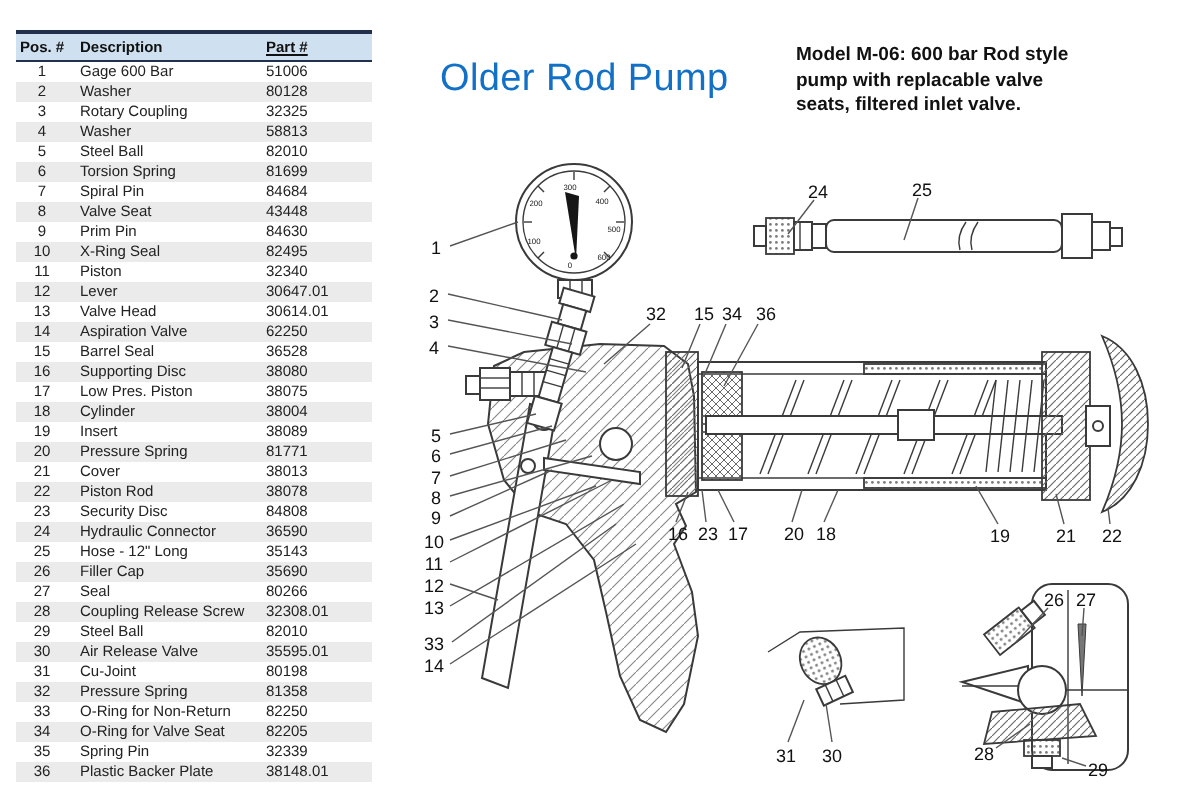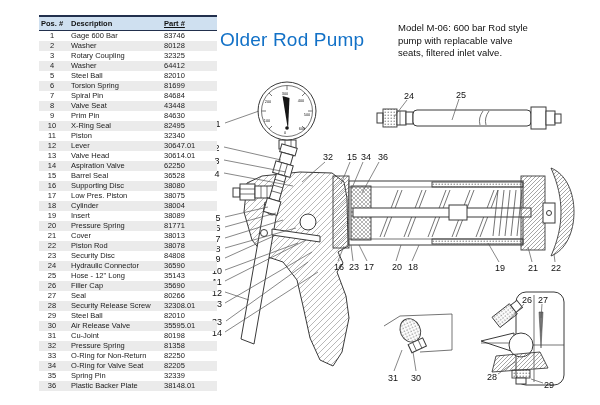--- a/index.html
+++ b/index.html
@@ -1,21 +1,21 @@
 <!DOCTYPE html>
 <html><head>
 <meta charset="utf-8">
 <style>
   html,body{margin:0;padding:0;}
   body{
     width:600px;height:405px;position:relative;overflow:hidden;
     background:#ffffff;font-family:"Liberation Sans", sans-serif;
   }
   
-  .parts-table-wrap{position:absolute;left:8px;top:15px;width:178px;margin-left:31px;}
+  .parts-table-wrap{position:absolute;left:8px;top:15px;width:178px;}
   table.parts{border-collapse:collapse;table-layout:fixed;width:178px;}
   table.parts col.c-pos{width:26px;}
   table.parts col.c-desc{width:94px;}
   table.parts col.c-part{width:58px;}
   table.parts thead th{
     background:#cfe0f0;color:#111;font-size:7.5px;font-weight:bold;
     text-align:left;padding:2px 0 2px 2px;
     border-top:2px solid #22304d;border-bottom:1px solid #22304d;
   }
   table.parts thead th.h-desc{padding-left:6px;}
@@ -28,21 +28,21 @@
   table.parts tbody td.desc{padding-left:6px;}
   table.parts tbody td.part{padding-left:5px;}
   table.parts tbody tr:nth-child(even){background:#ebebeb;}
   
   .page-title{
     position:absolute;left:220px;top:29px;width:150px;text-align:left;
     font-size:19px;font-weight:normal;letter-spacing:0.2px;
   }
   .model-note{
     position:absolute;left:398px;top:22px;width:195px;
-    font-size:9.5px;font-weight:normal;color:#111;line-height:12.5px;
+    font-size:9.5px;font-weight:bold;color:#111;line-height:12.5px;
   }
   
   svg.diagram{position:absolute;left:0;top:0;}
   .outline{fill:#ffffff;stroke:#3a3a3a;stroke-width:1;}
   .thin{fill:none;stroke:#3a3a3a;stroke-width:0.7;}
   .hatched{fill:url(#hatch);stroke:#3a3a3a;stroke-width:1;}
   .hatchedD{fill:url(#hatchD);stroke:#3a3a3a;stroke-width:0.9;}
   .knurled{fill:url(#knurl);stroke:#3a3a3a;stroke-width:0.9;}
   .xhatched{fill:url(#xhatch);stroke:#3a3a3a;stroke-width:0.9;}
   .callout{font:9px "Liberation Sans", sans-serif;fill:#111;text-anchor:middle;}
@@ -299,36 +299,36 @@
       <tr>
         <th class="h-pos">Pos. #</th>
         <th class="h-desc">Description</th>
         <th class="h-part">Part #</th>
       </tr>
     </thead>
     <tbody>
         <tr>
           <td class="pos">1</td>
           <td class="desc">Gage 600 Bar</td>
-          <td class="part">83746</td>
+          <td class="part">51006</td>
         </tr>
         <tr>
           <td class="pos">2</td>
           <td class="desc">Washer</td>
           <td class="part">80128</td>
         </tr>
         <tr>
           <td class="pos">3</td>
           <td class="desc">Rotary Coupling</td>
           <td class="part">32325</td>
         </tr>
         <tr>
           <td class="pos">4</td>
           <td class="desc">Washer</td>
-          <td class="part">64412</td>
+          <td class="part">58813</td>
         </tr>
         <tr>
           <td class="pos">5</td>
           <td class="desc">Steel Ball</td>
           <td class="part">82010</td>
         </tr>
         <tr>
           <td class="pos">6</td>
           <td class="desc">Torsion Spring</td>
           <td class="part">81699</td>
@@ -433,21 +433,21 @@
           <td class="desc">Filler Cap</td>
           <td class="part">35690</td>
         </tr>
         <tr>
           <td class="pos">27</td>
           <td class="desc">Seal</td>
           <td class="part">80266</td>
         </tr>
         <tr>
           <td class="pos">28</td>
-          <td class="desc">Security Release Screw</td>
+          <td class="desc">Coupling Release Screw</td>
           <td class="part">32308.01</td>
         </tr>
         <tr>
           <td class="pos">29</td>
           <td class="desc">Steel Ball</td>
           <td class="part">82010</td>
         </tr>
         <tr>
           <td class="pos">30</td>
           <td class="desc">Air Release Valve</td>

